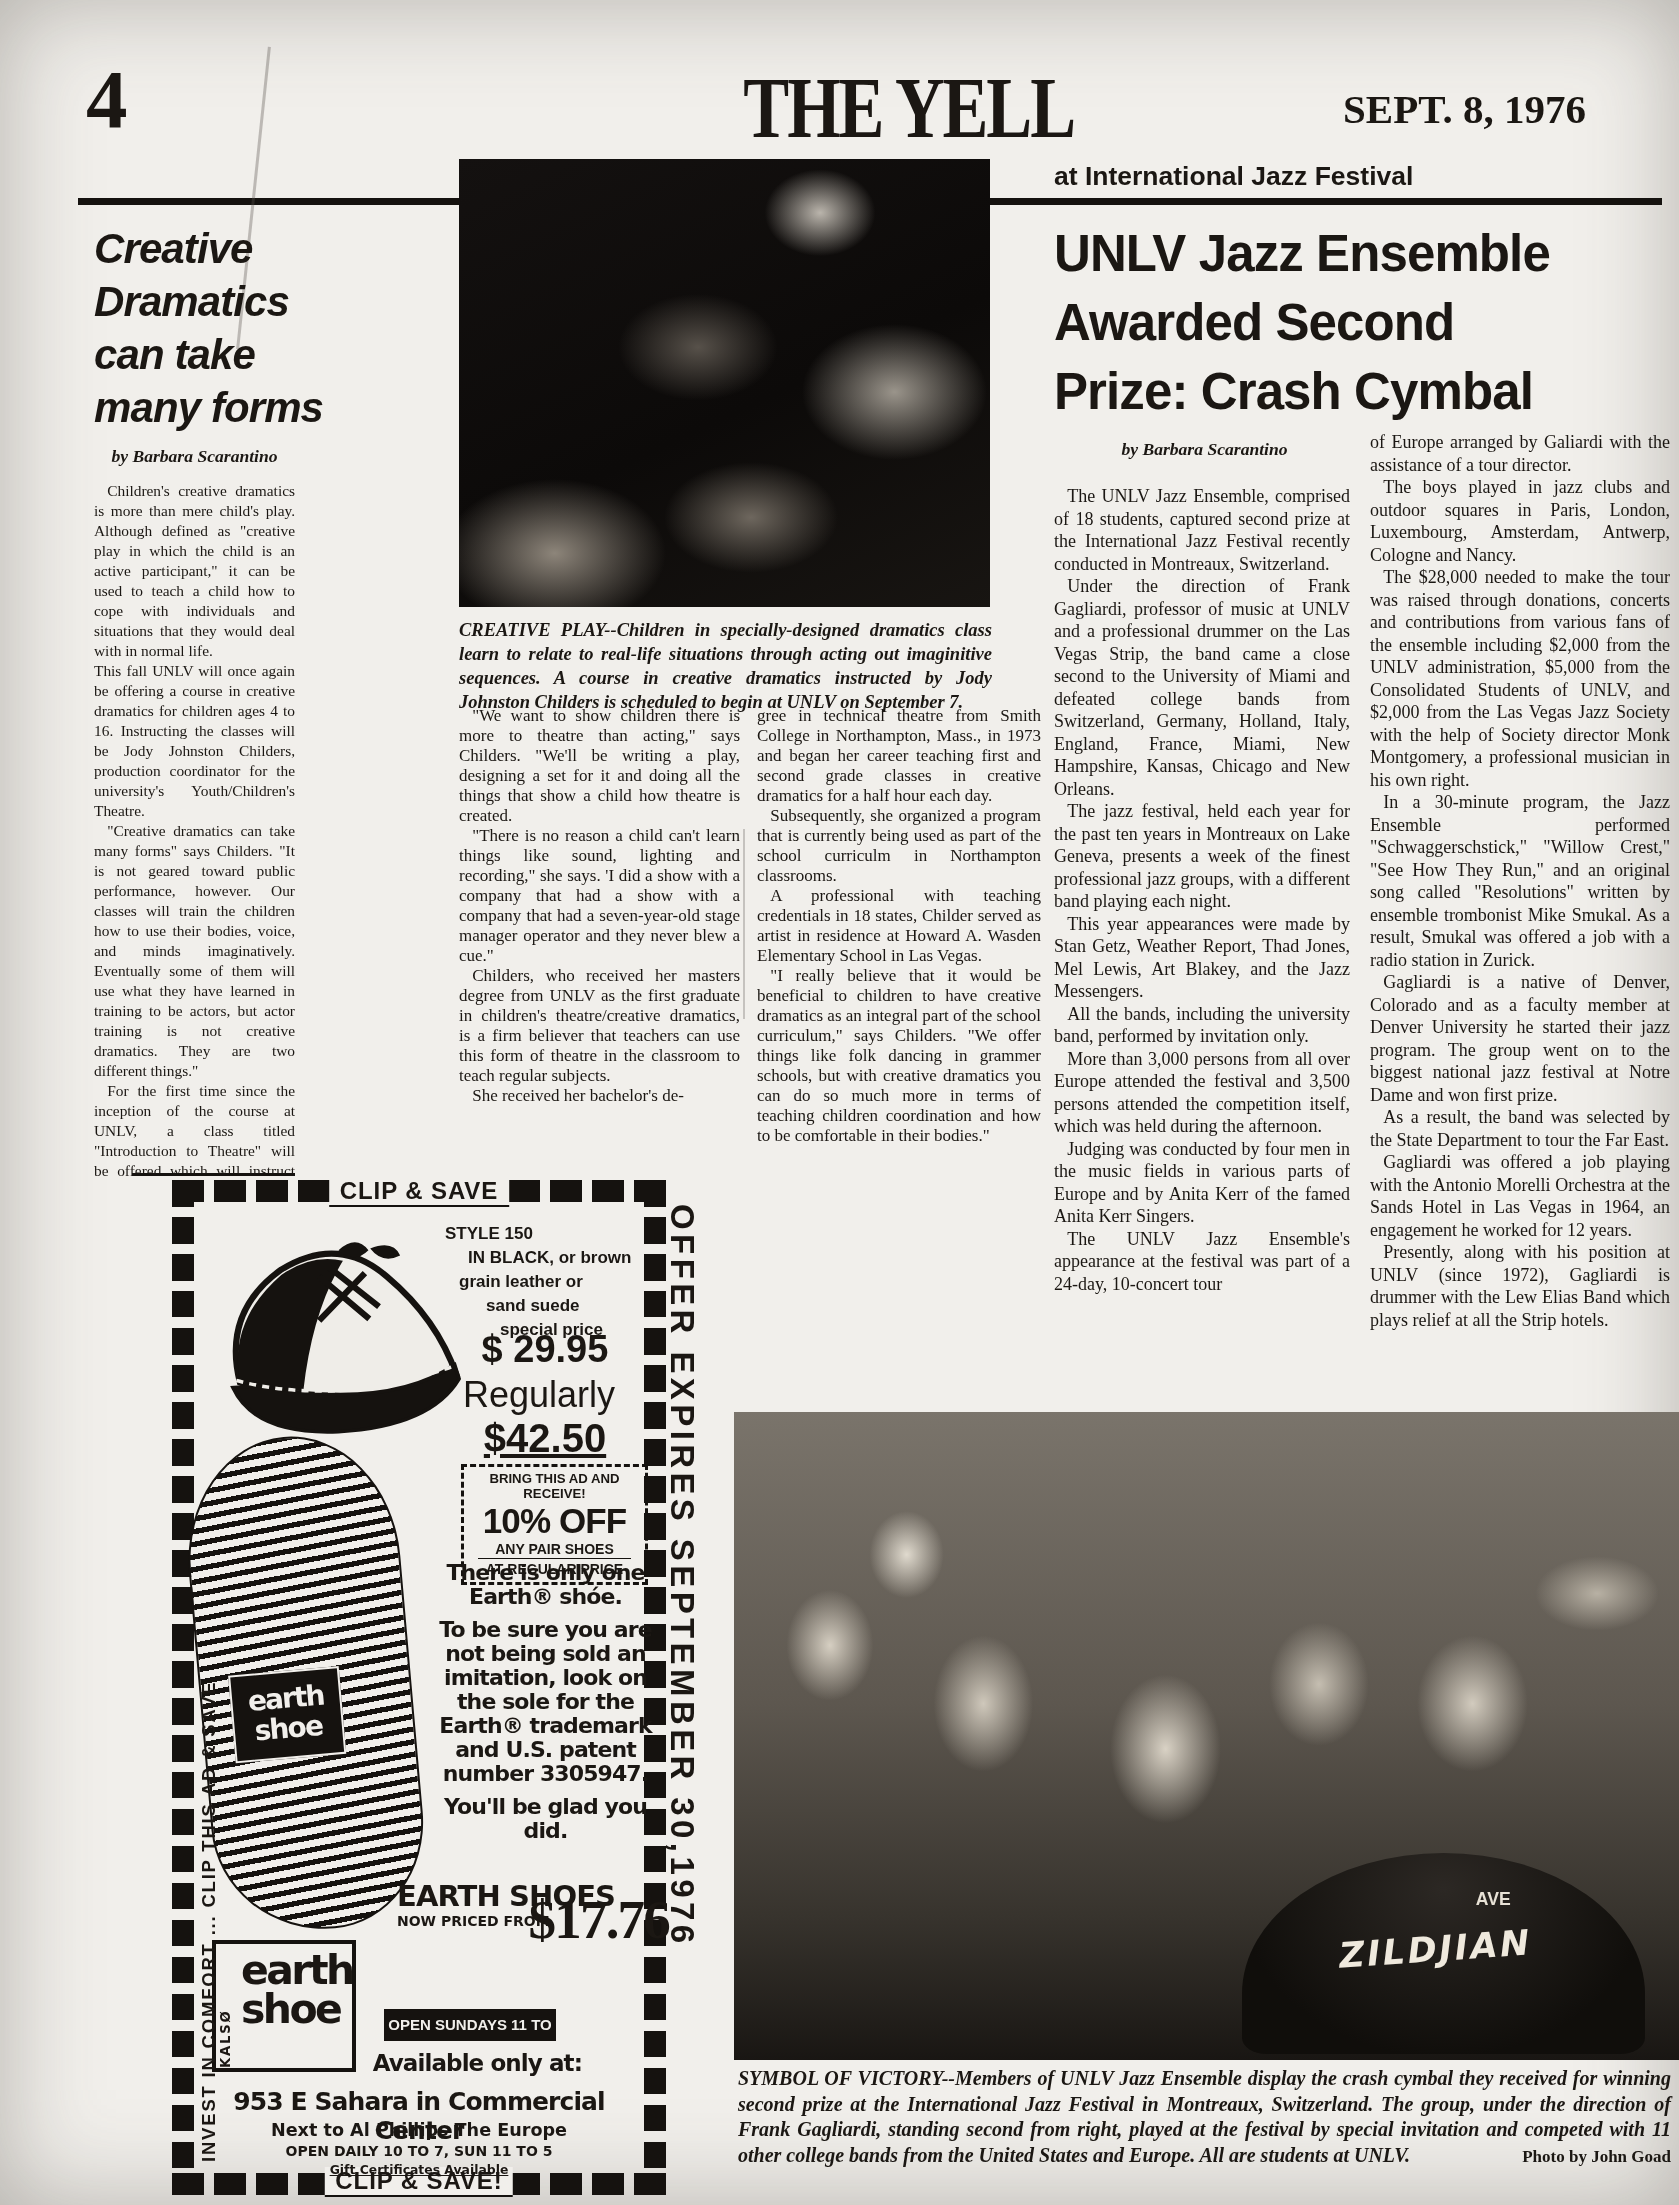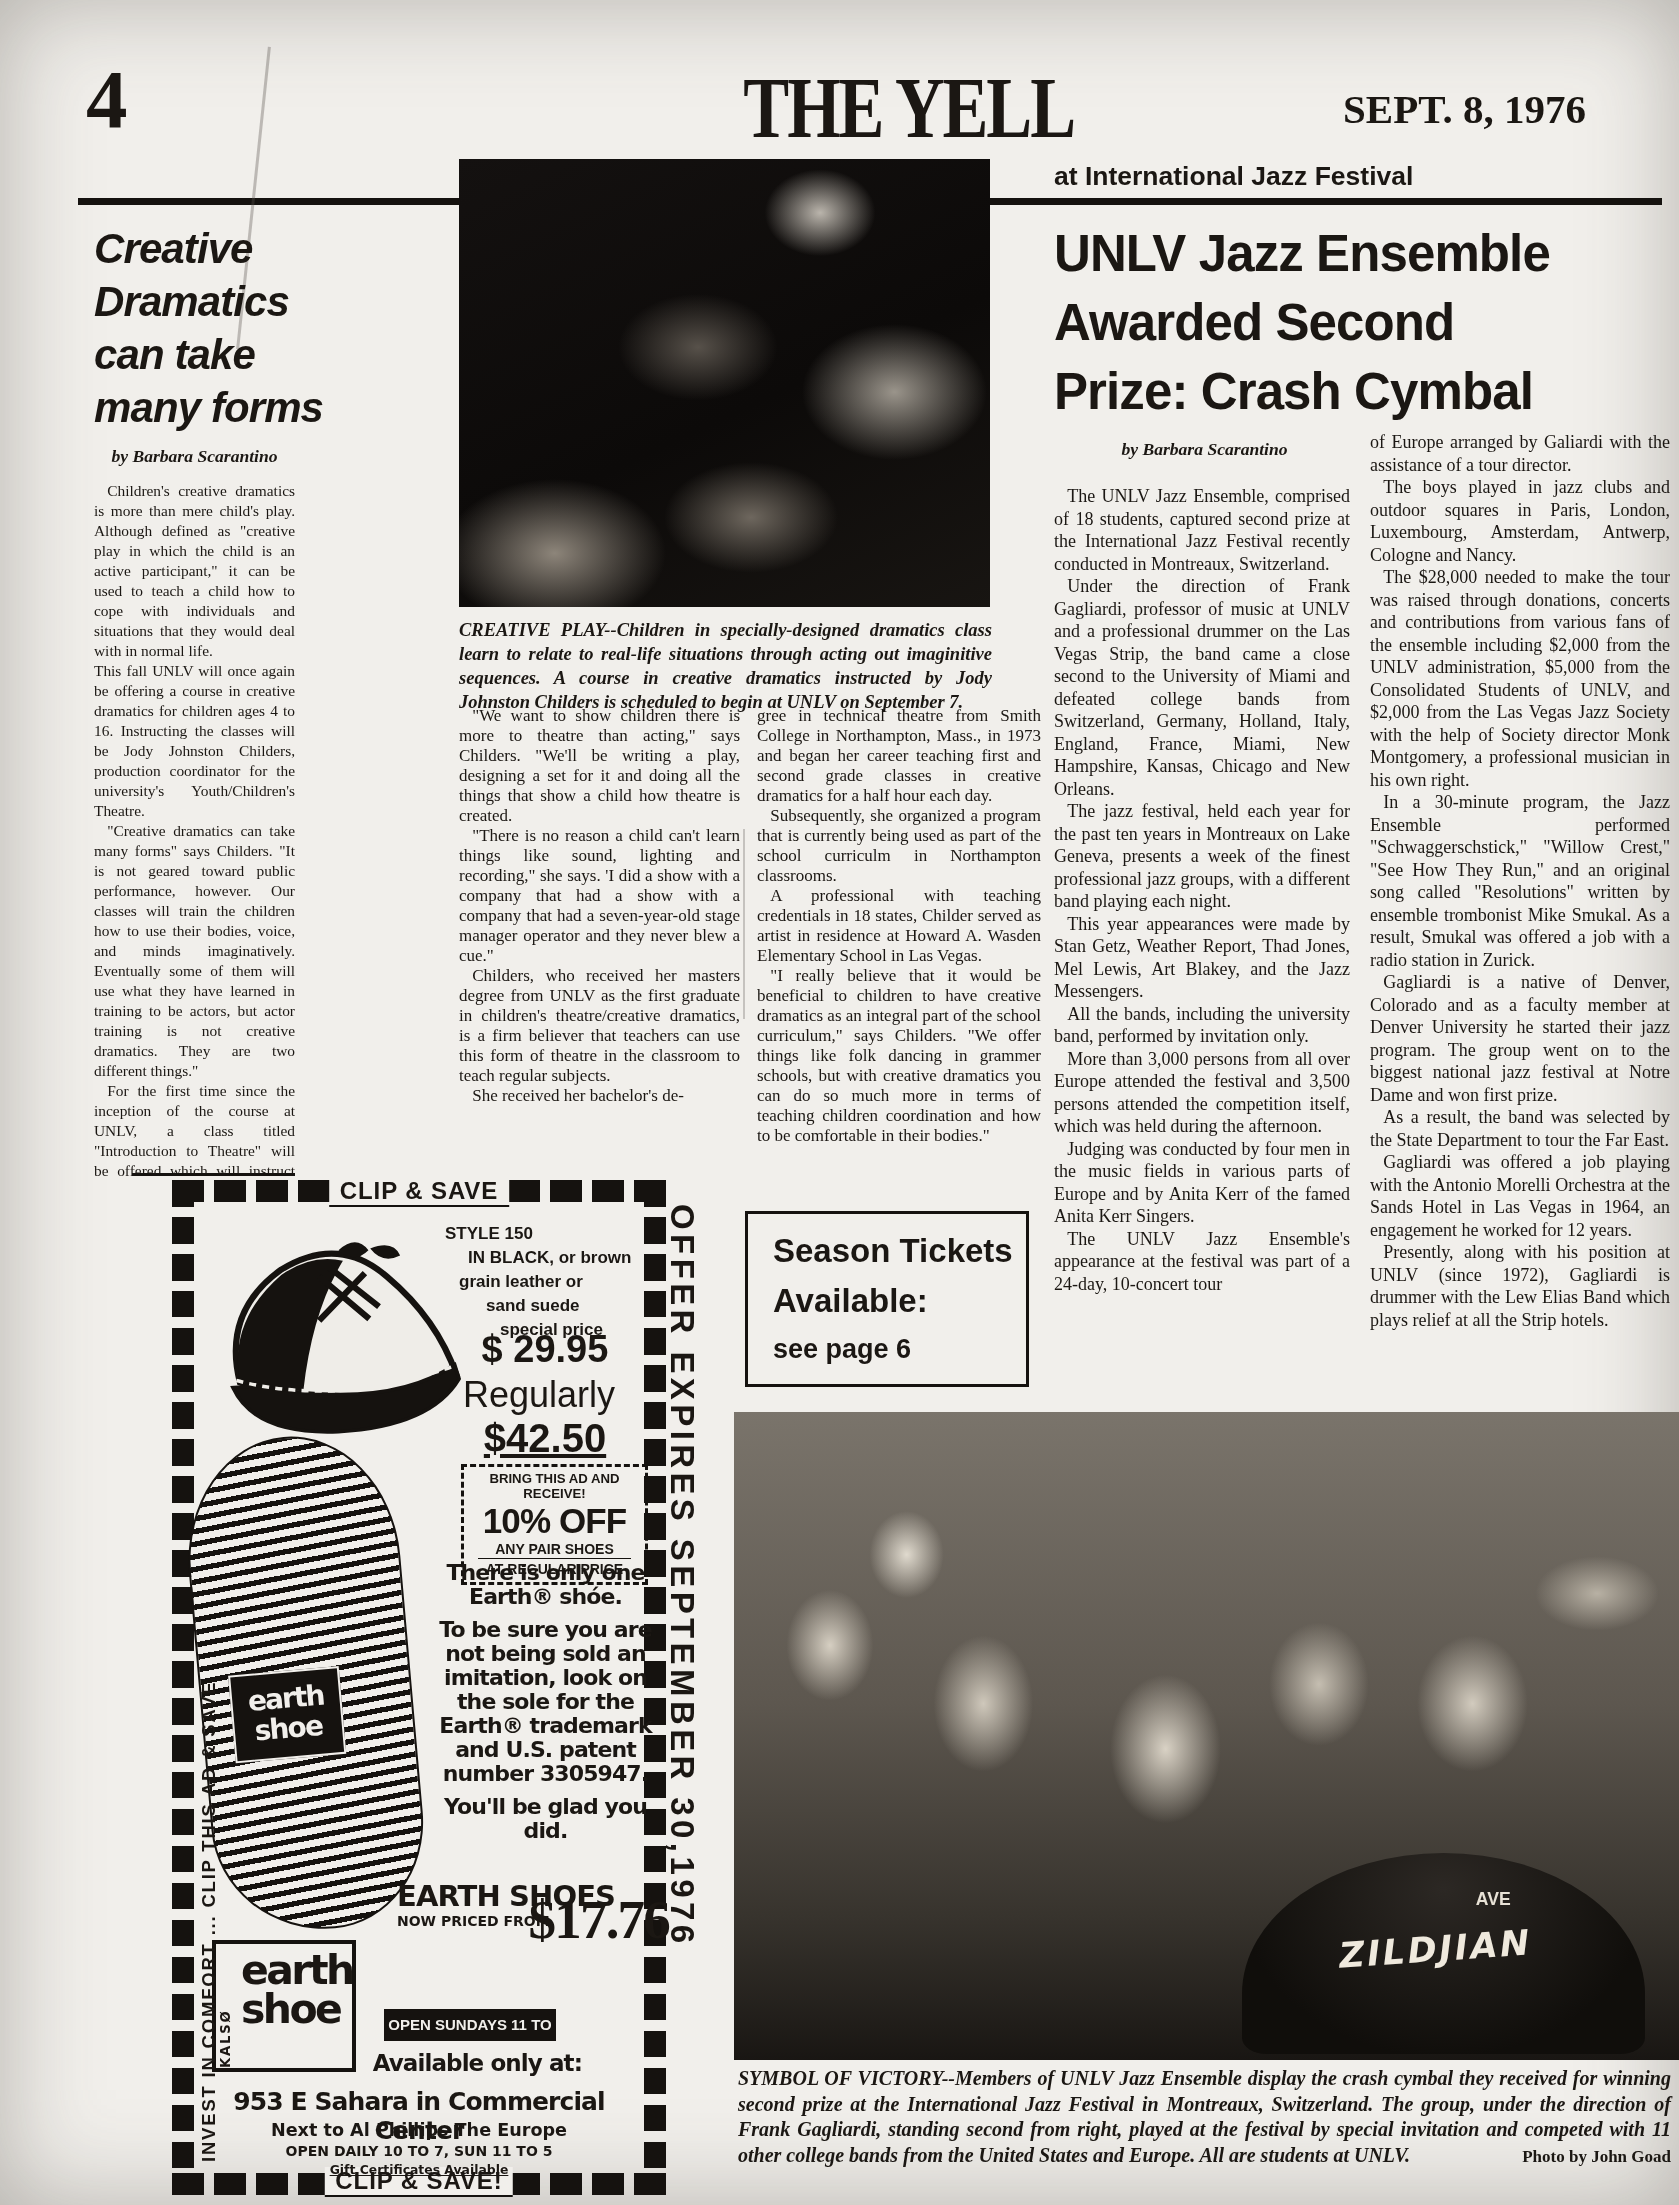--- a/index.html
+++ b/index.html
@@ -173,25 +173,20 @@
     <p class="cont">of Europe arranged by Galiardi with the assistance of a tour director.</p>
     <p>The boys played in jazz clubs and outdoor squares in Paris, London, Luxembourg, Amsterdam, Antwerp, Cologne and Nancy.</p>
     <p>The $28,000 needed to make the tour was raised through donations, concerts and contributions from various fans of the ensemble including $2,000 from the UNLV administration, $5,000 from the Consolidated Students of UNLV, and $2,000 from the Las Vegas Jazz Society with the help of Society director Monk Montgomery, a professional musician in his own right.</p>
     <p>In a 30-minute program, the Jazz Ensemble performed "Schwaggerschstick," "Willow Crest," "See How They Run," and an original song called "Resolutions" written by ensemble trombonist Mike Smukal.  As a result, Smukal was offered a job with a radio station in Zurick.</p>
     <p>Gagliardi is a native of Denver, Colorado and as a faculty member at Denver University he started their jazz program.  The group went on to the biggest national jazz festival at Notre Dame and won first prize.</p>
     <p>As a result, the band was selected by the State Department to tour the Far East.</p>
     <p>Gagliardi was offered a job playing with the Antonio Morelli Orchestra at the Sands Hotel in Las Vegas in 1964, an engagement he worked for 12 years.</p>
     <p>Presently, along with his position at UNLV (since 1972), Gagliardi is drummer with the Lew Elias Band which plays relief at all the Strip hotels.</p>
   </div>
 
-  <div class="abs sans" id="season">
-    <div class="l1">Season Tickets</div>
-    <div class="l2">Available:</div>
-    <div class="l3">see page 6</div>
-  </div>
 
   <div class="abs" id="ad">
     <div class="strip-h" style="top:0;"></div>
     <div class="strip-h" style="bottom:0;"></div>
     <div class="strip-v" style="left:0;"></div>
     <div class="strip-v" style="right:0;"></div>
     <div class="clip-label sans" style="top:-3.5px;">CLIP &amp; SAVE</div>
     <div class="clip-label sans" style="bottom:-1.8px;">CLIP &amp; SAVE!</div>
 
     <svg id="ad-shoe" width="265" height="251" viewBox="0 0 300 285">

